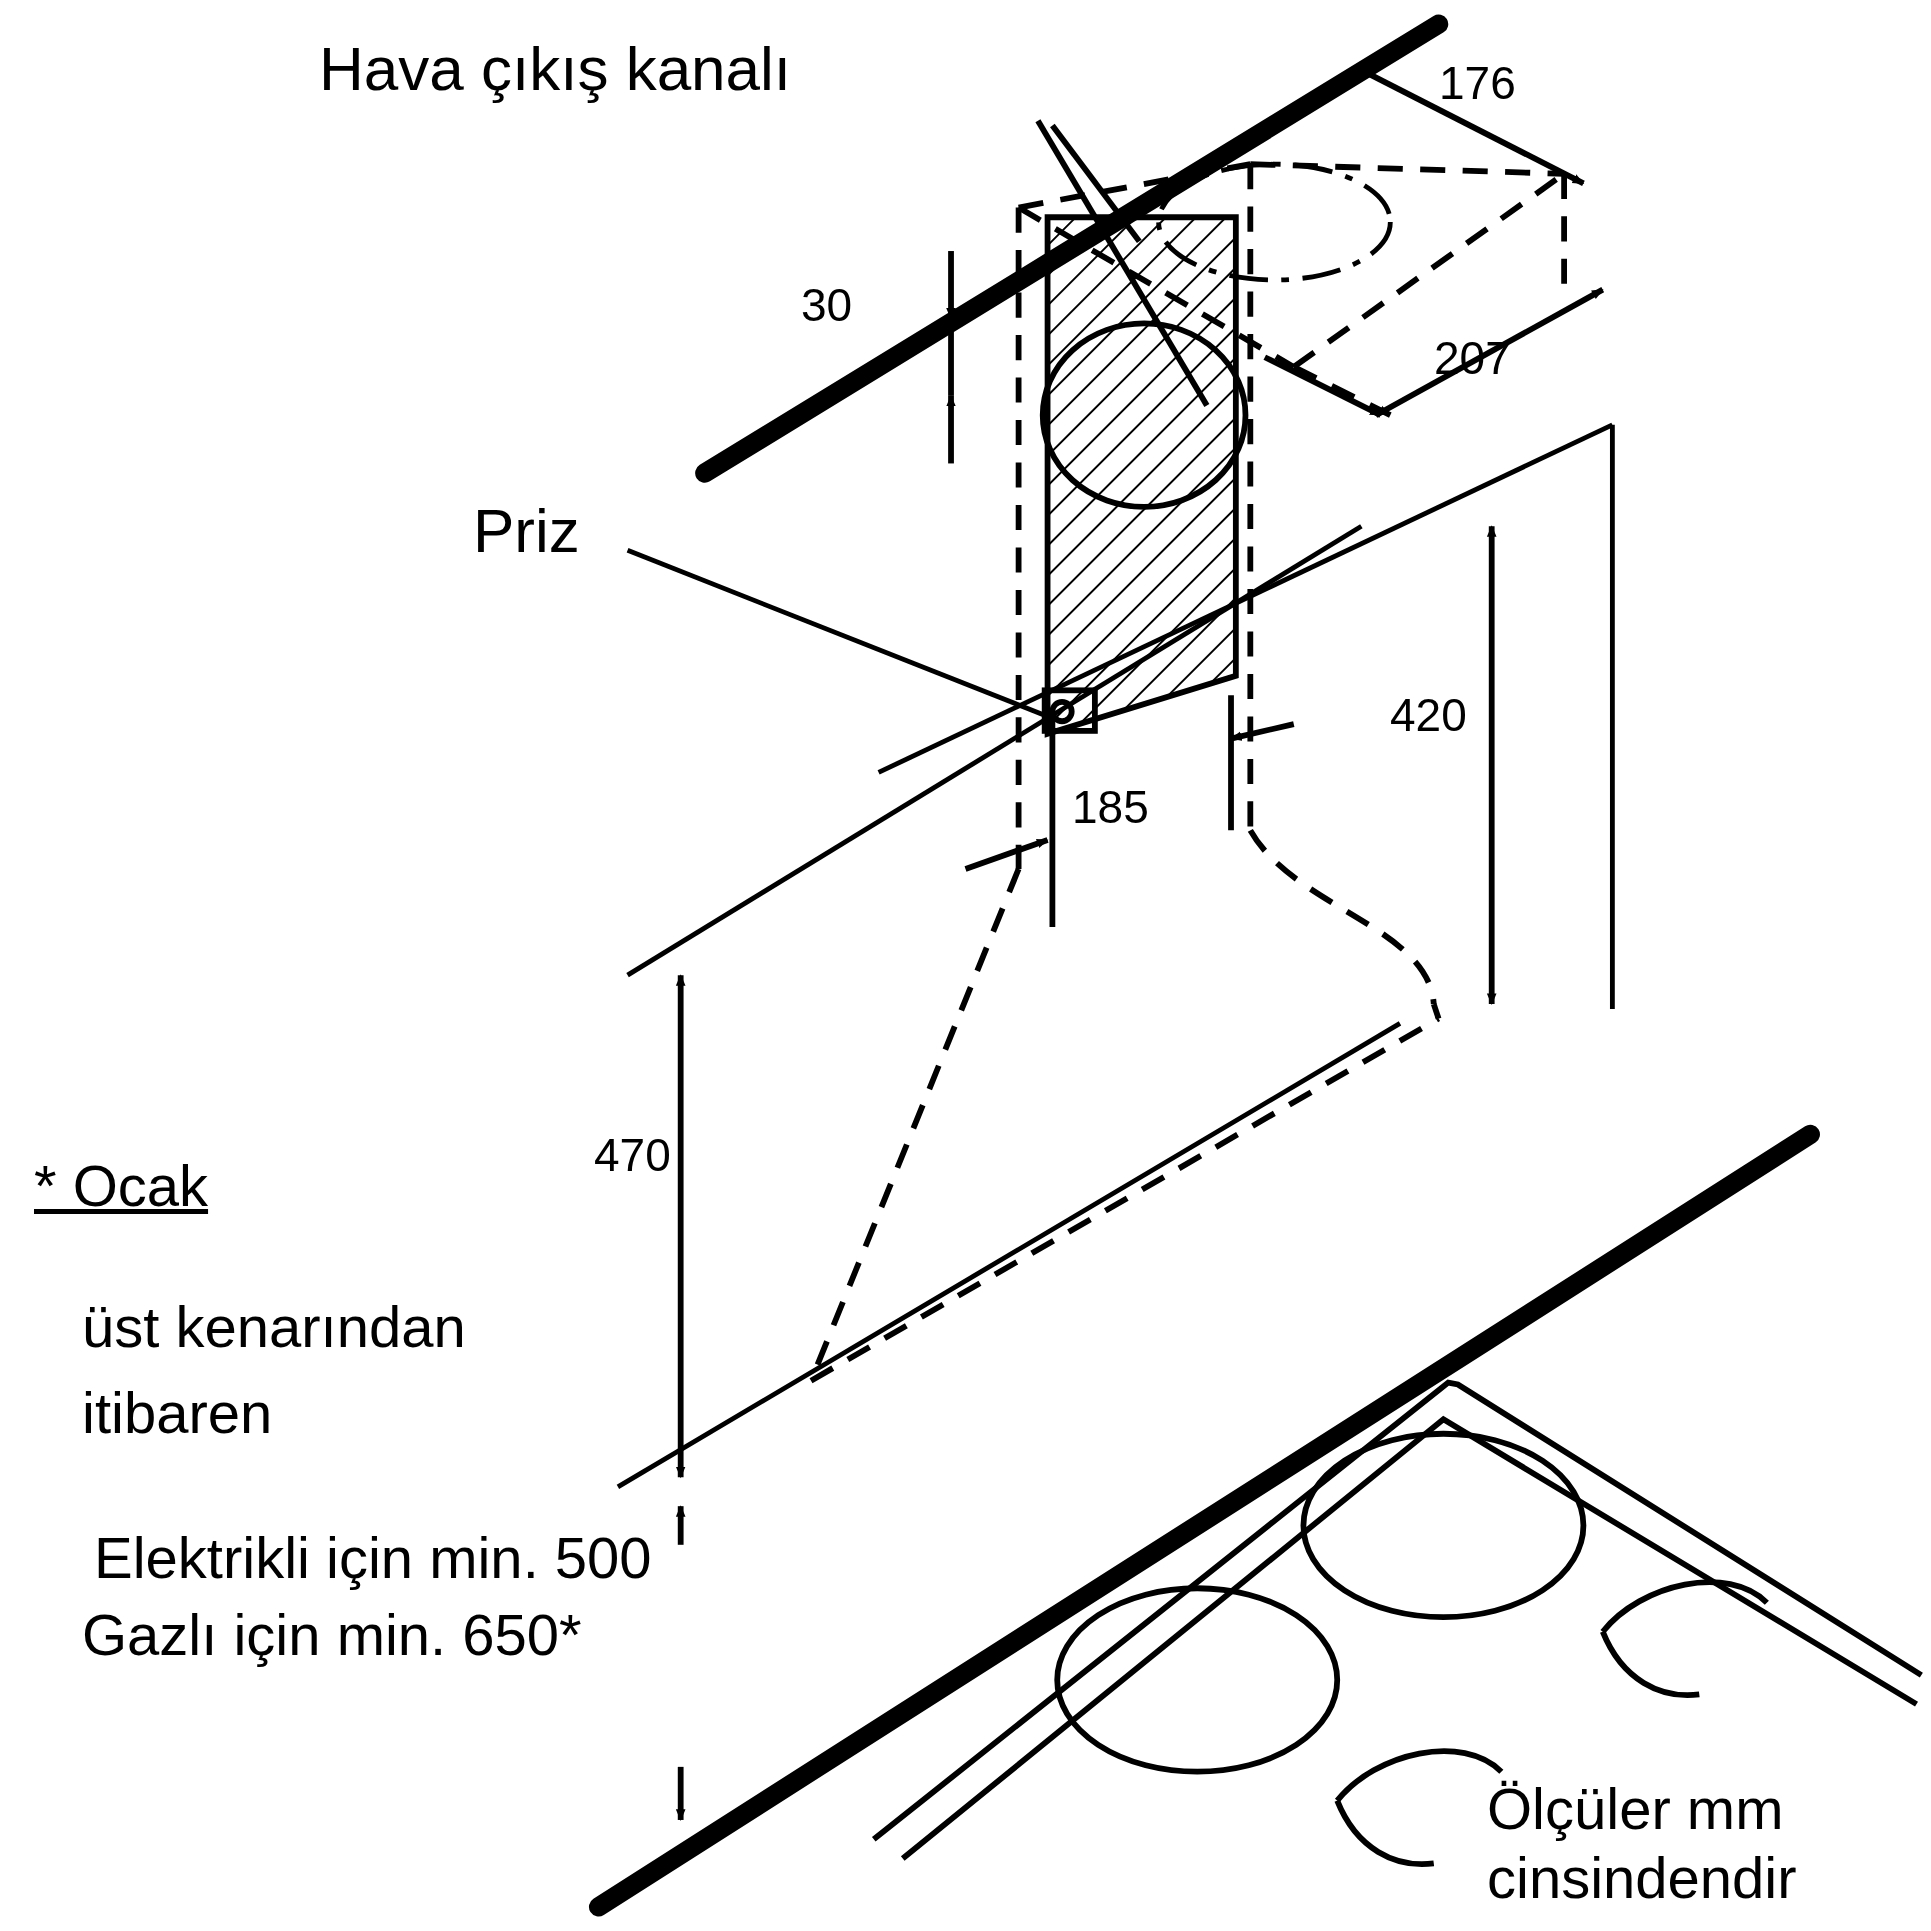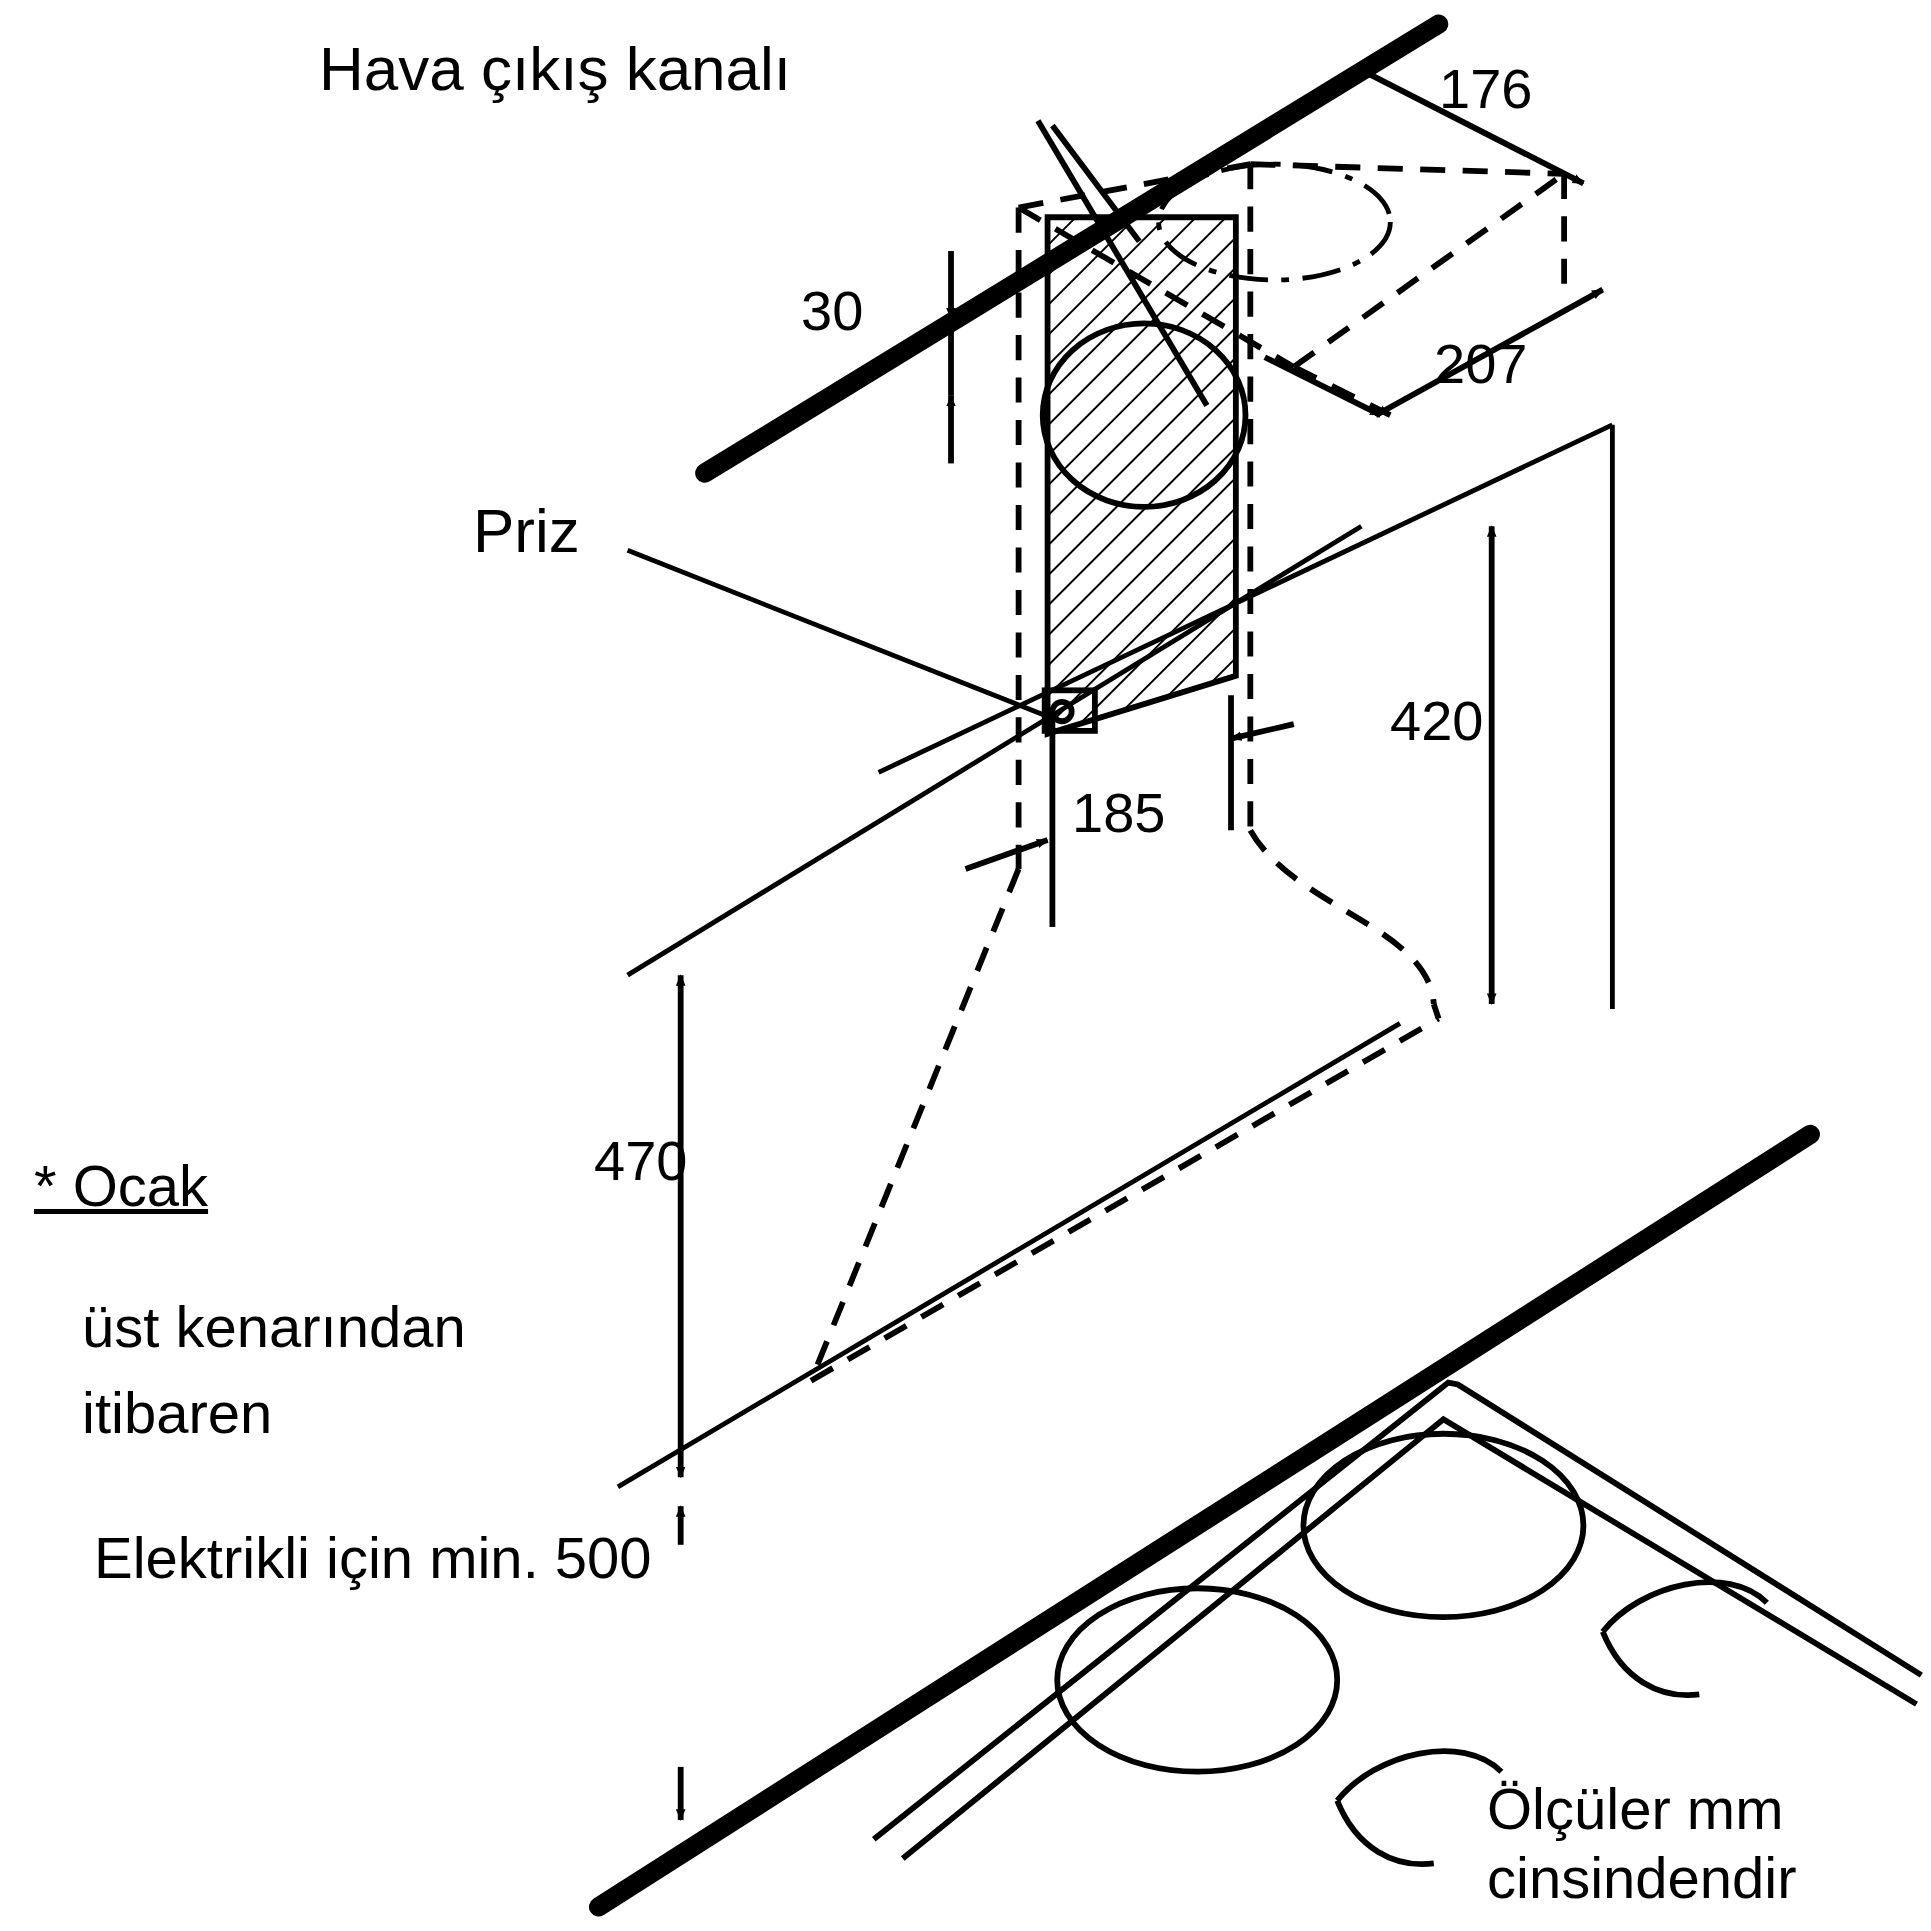--- a/index.html
+++ b/index.html
@@ -27,21 +27,21 @@
     height: 1931px;
   }
   .lbl {
     position: absolute;
     font-family: "Liberation Sans", sans-serif;
     color: #000000;
     white-space: pre;
     line-height: 1.12;
   }
   .dim {
-    font-size: 56px;
+    font-size: 46px;
   }
   .note {
     font-size: 58px;
   }
   .big {
     font-size: 62px;
   }
 </style>
 </head>
 <body>
@@ -182,18 +182,19 @@
 
   <div class="lbl dim" style="left:1072px; top:782px;">185</div>
 
   <div class="lbl dim" style="left:594px; top:1130px;">470</div>
 
   <div class="lbl note" style="left:34px; top:1154px;text-decoration:underline;">* Ocak</div>
   <div class="lbl note" style="left:82px; top:1295px;text-align:center;">üst kenarından</div>
   <div class="lbl note" style="left:82px; top:1365px;margin-top:16px;">itibaren</div>
 
   <div class="lbl note" style="left:82px; top:1526px;margin-left:12px;">Elektrikli için min. 500</div>
+  <div class="lbl note" style="left:82px; top:1603px;">Gazlı için min. 650*</div>
 
   <div class="lbl note" style="left:1487px; top:1777px;">Ölçüler mm</div>
   <div class="lbl note" style="left:1487px; top:1846px;">cinsindendir</div>
 
 </div>
 
 
 </body></html>

